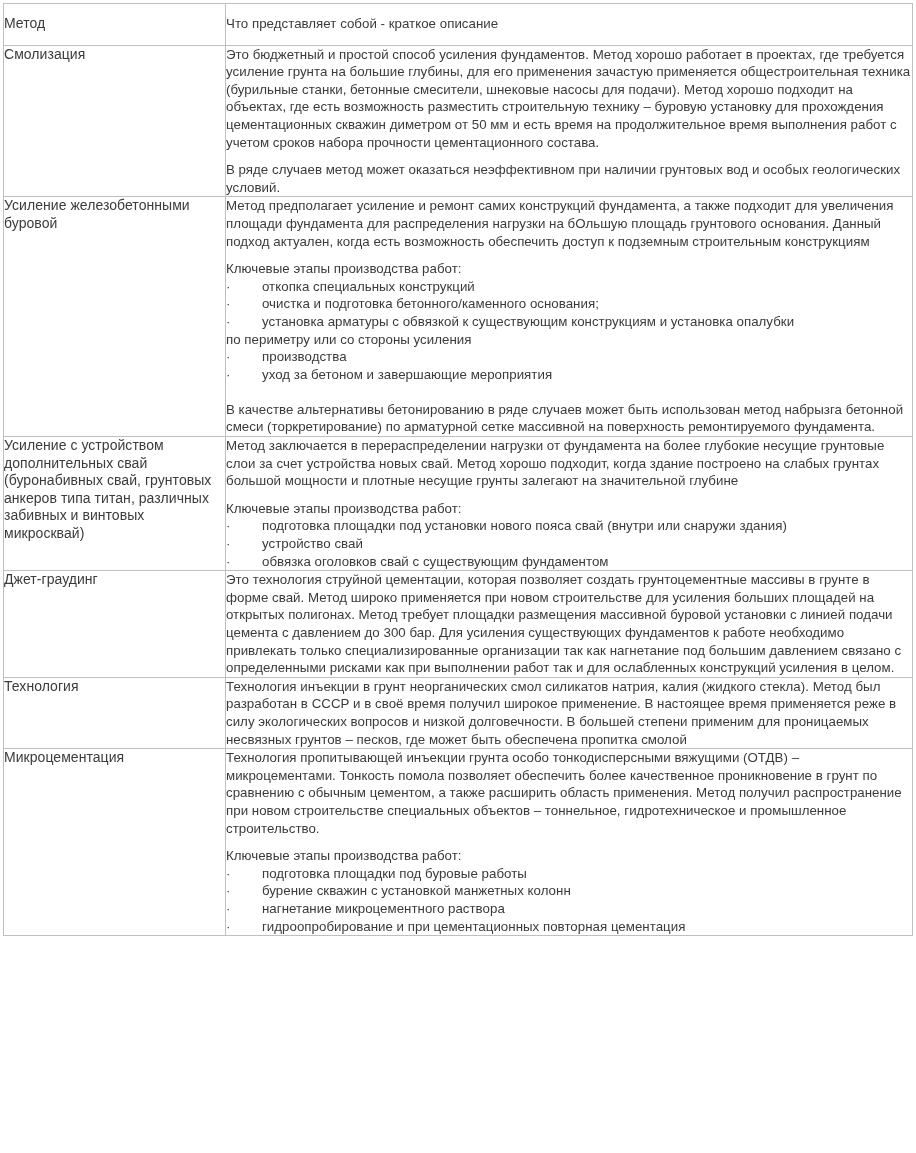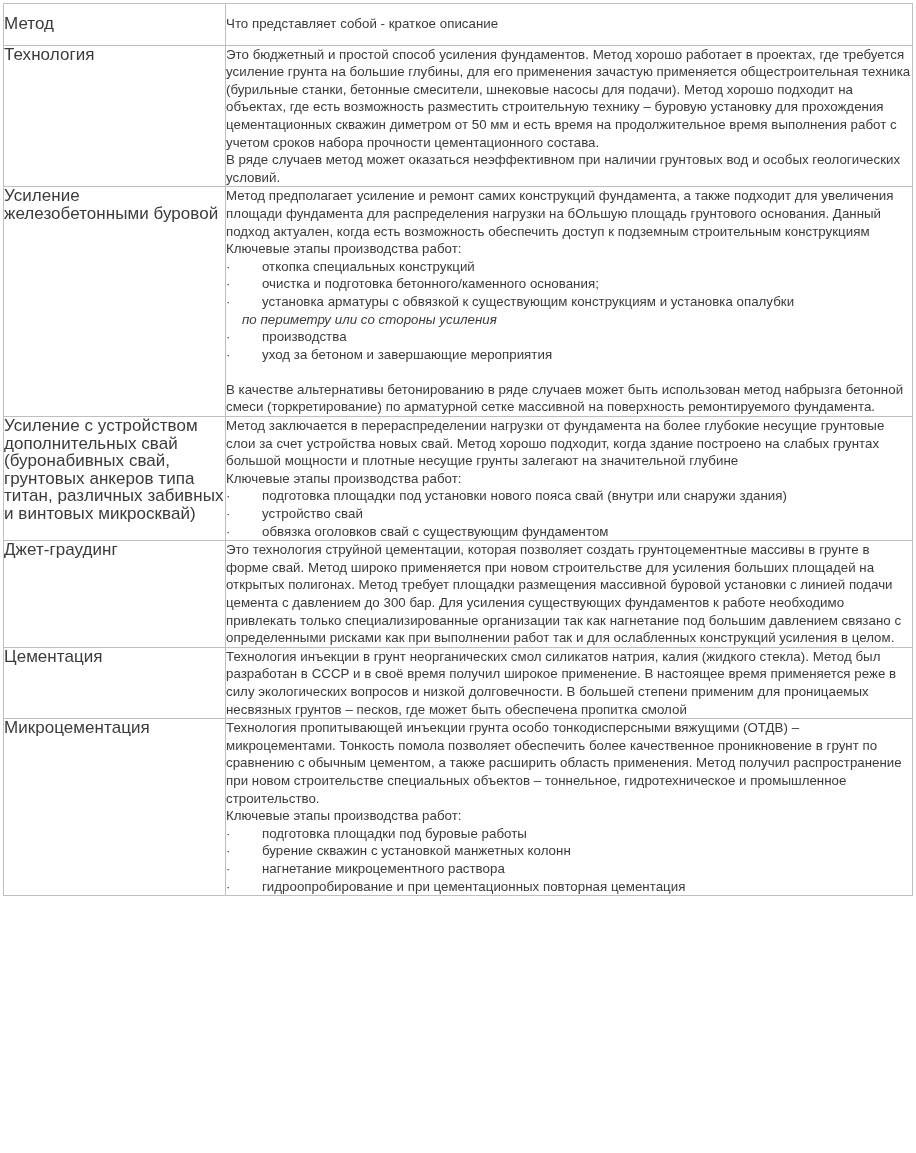--- a/index.html
+++ b/index.html
@@ -36,21 +36,21 @@
 
   table.methods-table td {
     border: 1px solid #bfbfbf;
     vertical-align: top;
     padding: 0;
     background: #ffffff;
   }
 
   .cell-method {
     padding: 9px 10px 10px 13px;
-    font-size: 17px;
+    font-size: 14px;
     line-height: 17.6px;
     color: #3b3b3b;
     letter-spacing: 0.05px;
   }
 
   .cell-desc {
     padding: 9px 12px 10px 14px;
     font-size: 13.3px;
     line-height: 17.6px;
     color: #3b3b3b;
@@ -60,21 +60,21 @@
   .head-row .cell-method,
   .head-row .cell-desc {
     padding-top: 11px;
     padding-bottom: 12px;
   }
 
   .para {
     margin: 0;
     text-align: left;
   }
-  .para + .para { margin-top: 0; }
+  .para + .para { margin-top: 10px; }
 
   .spacer-line {
     height: 17.6px;
   }
 
   ul.bullets {
     list-style: none;
     margin: 0;
     padding: 0;
   }
@@ -95,23 +95,22 @@
     line-height: 17.6px;
   }
   ul.bullets li .bullet-text {
     display: inline;
   }
   
   ul.bullets li.wrap-left {
     padding-left: 0;
   }
   .cont-line {
-    margin: 16px;
-    line-height: 17.6px;
-    font-style: italic;
+    margin: 0;
+    line-height: 17.6px;
   }
 </style>
 </head>
 <body>
 
 <div class="page">
 
   <table class="methods-table">
     <colgroup>
       <col class="col-method">
@@ -123,21 +122,21 @@
         <td class="cell-method">
           <p class="para">Метод</p>
         </td>
         <td class="cell-desc">
           <p class="para">Что представляет собой - краткое описание</p>
         </td>
       </tr>
 
       <tr>
         <td class="cell-method">
-          <p class="para">Технология</p>
+          <p class="para">Смолизация</p>
         </td>
         <td class="cell-desc">
           <p class="para">Это бюджетный и простой способ усиления фундаментов. Метод хорошо работает в проектах, где требуется усиление грунта на большие глубины, для его применения зачастую применяется общестроительная техника (бурильные станки, бетонные смесители, шнековые насосы для подачи). Метод хорошо подходит на объектах, где есть возможность разместить строительную технику – буровую установку для прохождения цементационных скважин диметром от 50 мм и есть время на продолжительное время выполнения работ с учетом сроков набора прочности цементационного состава.</p>
           <p class="para">В ряде случаев метод может оказаться неэффективном при наличии грунтовых вод и особых геологических условий.</p>
         </td>
       </tr>
 
       <tr>
         <td class="cell-method">
           <p class="para">Усиление железобетонными буровой</p>
@@ -203,21 +202,21 @@
         <td class="cell-method">
           <p class="para">Джет-граудинг</p>
         </td>
         <td class="cell-desc">
           <p class="para">Это технология струйной цементации, которая позволяет создать грунтоцементные массивы в грунте в форме свай. Метод широко применяется при новом строительстве для усиления больших площадей на открытых полигонах. Метод требует площадки размещения массивной буровой установки с линией подачи цемента с давлением до 300 бар. Для усиления существующих фундаментов к работе необходимо привлекать только специализированные организации так как нагнетание под большим давлением связано с определенными рисками как при выполнении работ так и для ослабленных конструкций усиления в целом.</p>
         </td>
       </tr>
 
       <tr>
         <td class="cell-method">
-          <p class="para">Цементация</p>
+          <p class="para">Технология</p>
         </td>
         <td class="cell-desc">
           <p class="para">Технология инъекции в грунт неорганических смол силикатов натрия, калия (жидкого стекла). Метод был разработан в СССР и в своё время получил широкое применение. В настоящее время применяется реже в силу экологических вопросов и низкой долговечности. В большей степени применим для проницаемых несвязных грунтов – песков, где может быть обеспечена пропитка смолой</p>
         </td>
       </tr>
 
       <tr>
         <td class="cell-method">
           <p class="para">Микроцементация</p>
         </td>

